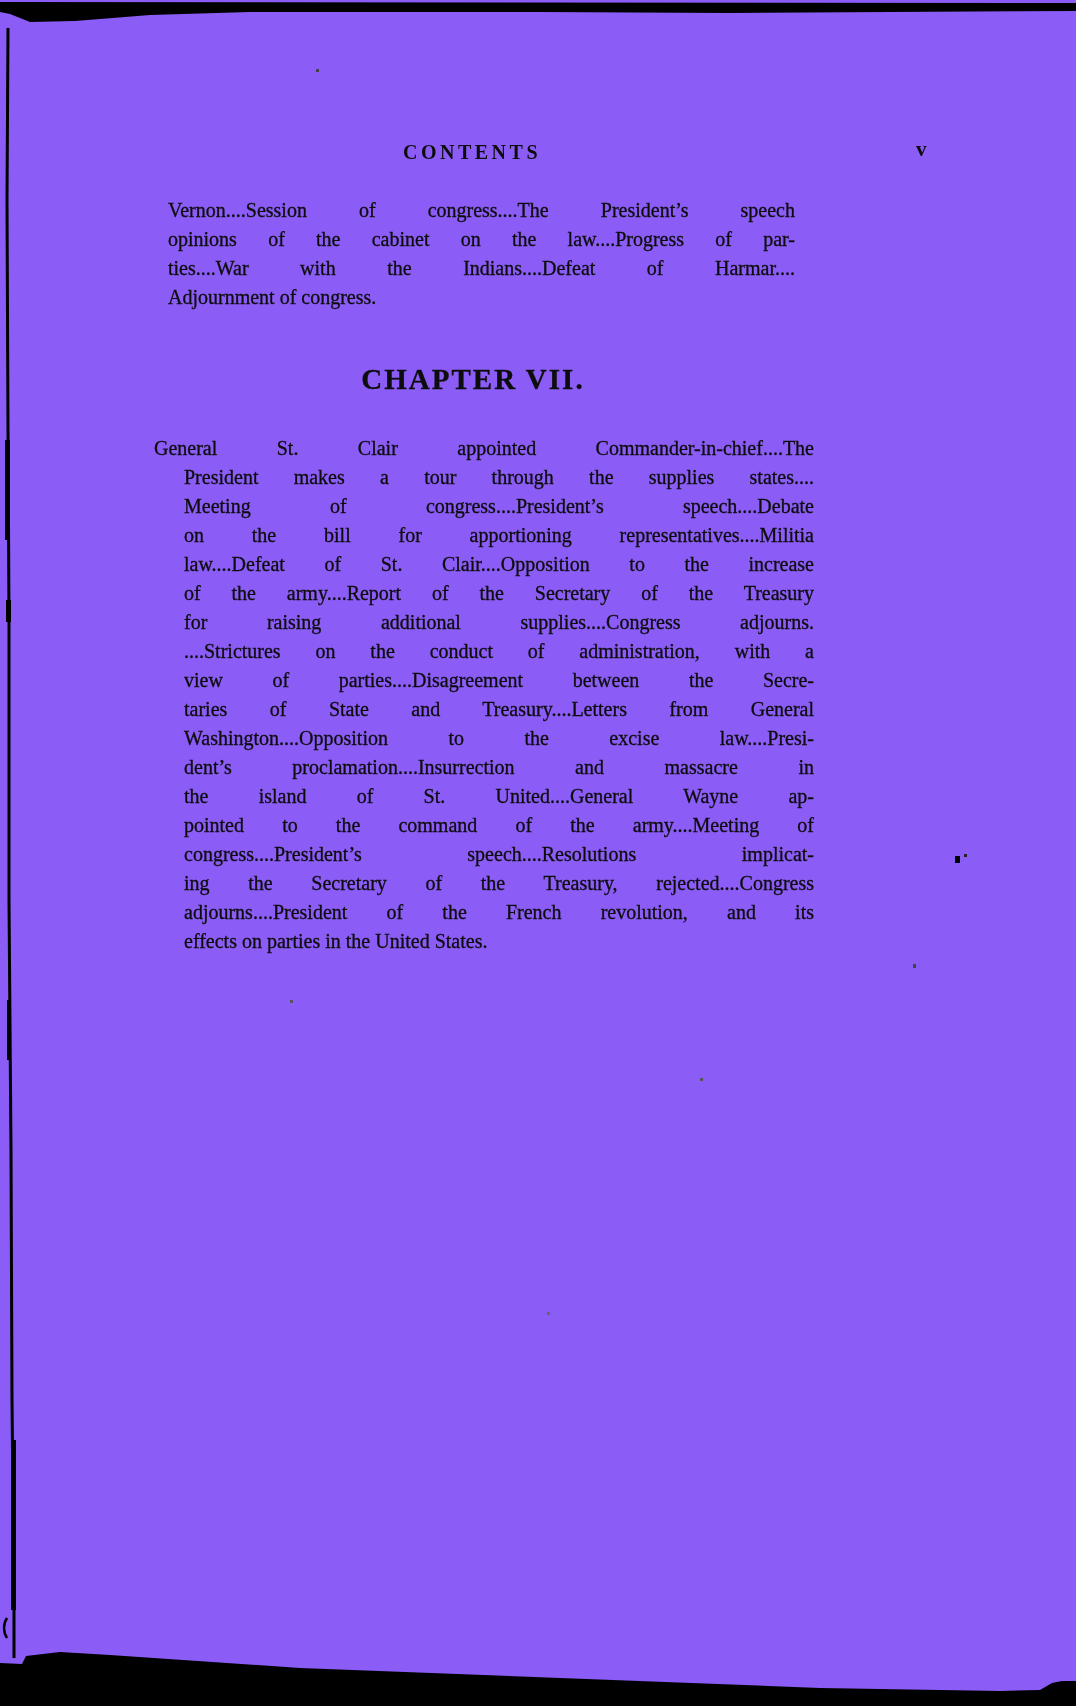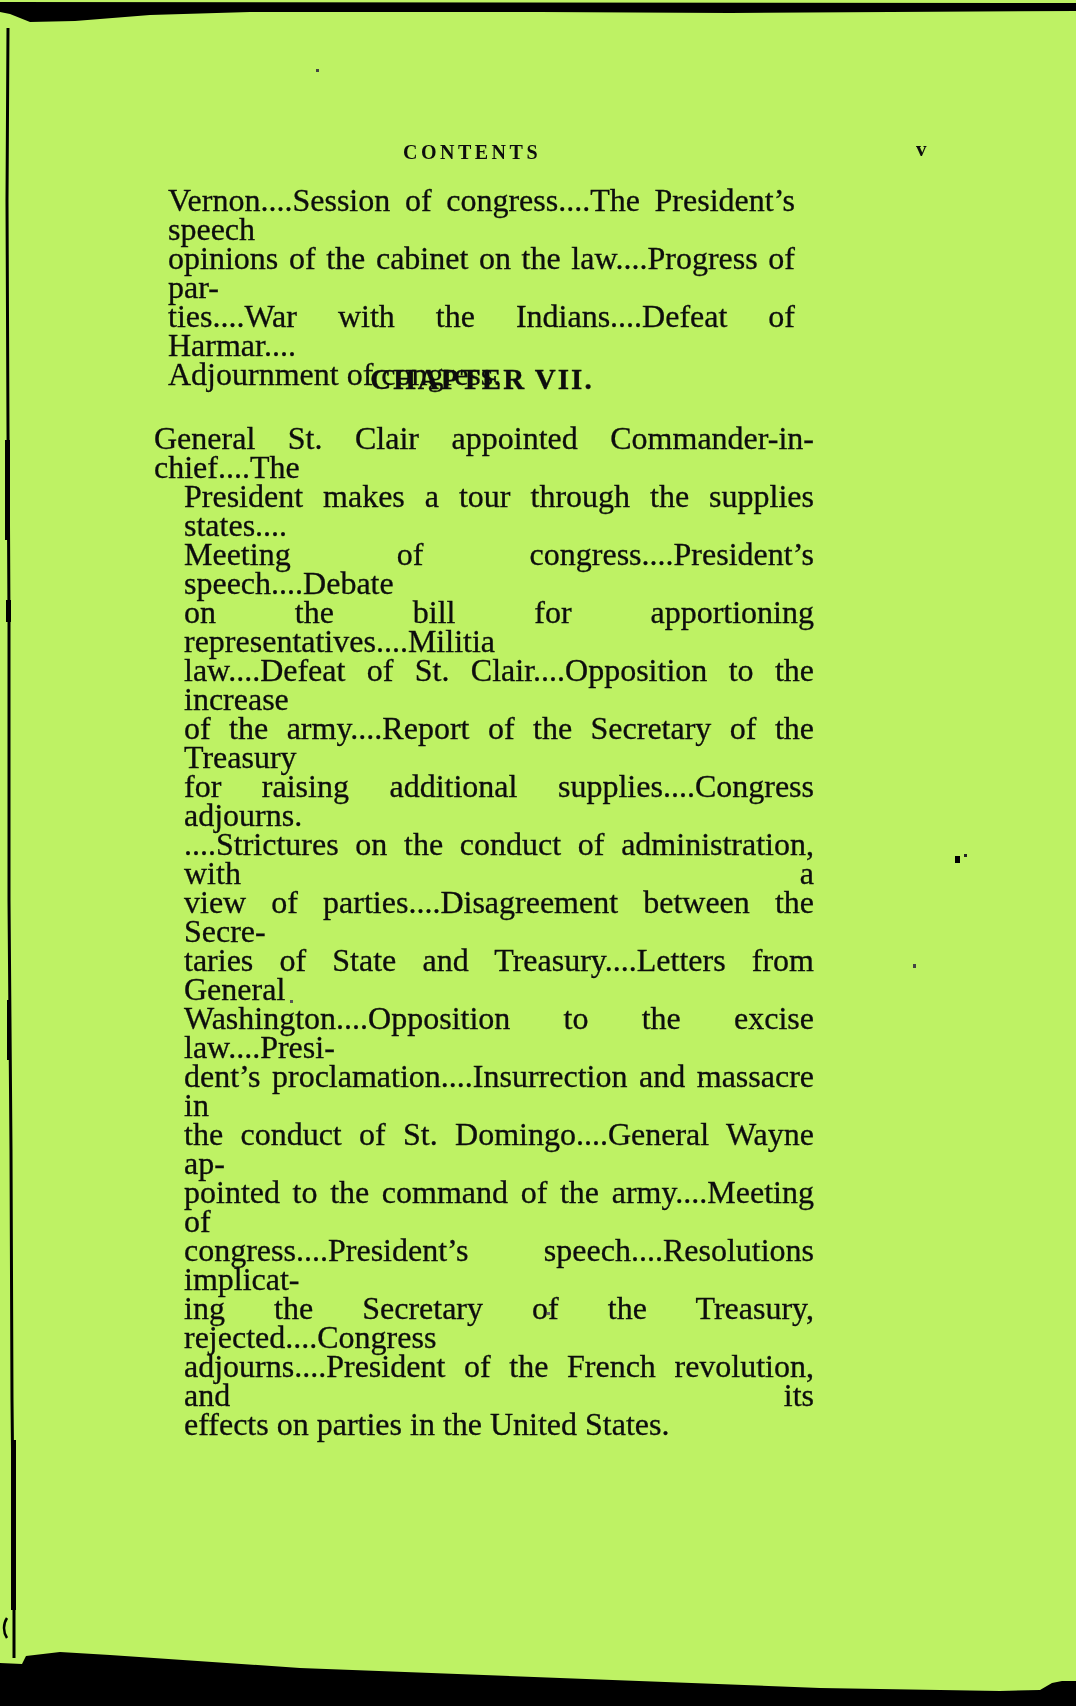--- a/index.html
+++ b/index.html
@@ -4,21 +4,21 @@
 <style>
   html, body {
     margin: 0;
     padding: 0;
     background: #ffffff;
   }
   .page {
     position: relative;
     width: 1076px;
     height: 1706px;
-    background: #bef264;
+    background: #8b5cf6;
     overflow: hidden;
     font-family: "Liberation Serif", "DejaVu Serif", serif;
     color: #0d0d0d;
   }
   
   .artifact-layer {
     position: absolute;
     inset: 0;
     width: 1076px;
     height: 1706px;
@@ -38,39 +38,40 @@
   .page-number {
     position: absolute;
     left: 916px;
     top: 137px;
     font-size: 21px;
     font-weight: 700;
   }
   
   .para {
     position: absolute;
-    font-size: 32px;
+    font-size: 20px;
     line-height: 29px;
+    margin-top: 10px;
     -webkit-text-stroke: 0.3px currentColor;
   }
   .para .line {
     white-space: normal;
   }
   .para .line.justify {
     text-align: justify;
     text-align-last: justify;
   }
   .para1 {
     left: 168px;
     top: 186px;
     width: 627px;
   }
   .chapter-heading {
     position: absolute;
-    left: 142px;
+    left: 133px;
     top: 362px;
     width: 680px;
     margin: 0;
     text-align: center;
     font-size: 29px;
     line-height: 34px;
     font-weight: 600;
     letter-spacing: 2px;
     -webkit-text-stroke: 0.3px currentColor;
   }
@@ -129,21 +130,21 @@
     <div class="line cont justify">Meeting of congress....President’s speech....Debate</div>
     <div class="line cont justify">on the bill for apportioning representatives....Militia</div>
     <div class="line cont justify">law....Defeat of St. Clair....Opposition to the increase</div>
     <div class="line cont justify">of the army....Report of the Secretary of the Treasury</div>
     <div class="line cont justify">for raising additional supplies....Congress adjourns.</div>
     <div class="line cont justify">....Strictures on the conduct of administration, with a</div>
     <div class="line cont justify">view of parties....Disagreement between the Secre-</div>
     <div class="line cont justify">taries of State and Treasury....Letters from General</div>
     <div class="line cont justify">Washington....Opposition to the excise law....Presi-</div>
     <div class="line cont justify">dent’s proclamation....Insurrection and massacre in</div>
-    <div class="line cont justify">the conduct of St. Domingo....General Wayne ap-</div>
+    <div class="line cont justify">the island of St. United....General Wayne ap-</div>
     <div class="line cont justify">pointed to the command of the army....Meeting of</div>
     <div class="line cont justify">congress....President’s speech....Resolutions implicat-</div>
     <div class="line cont justify">ing the Secretary of the Treasury, rejected....Congress</div>
     <div class="line cont justify">adjourns....President of the French revolution, and its</div>
     <div class="line cont">effects on parties in the United States.</div>
   </section>
 
 </div>
 
 </body></html>

